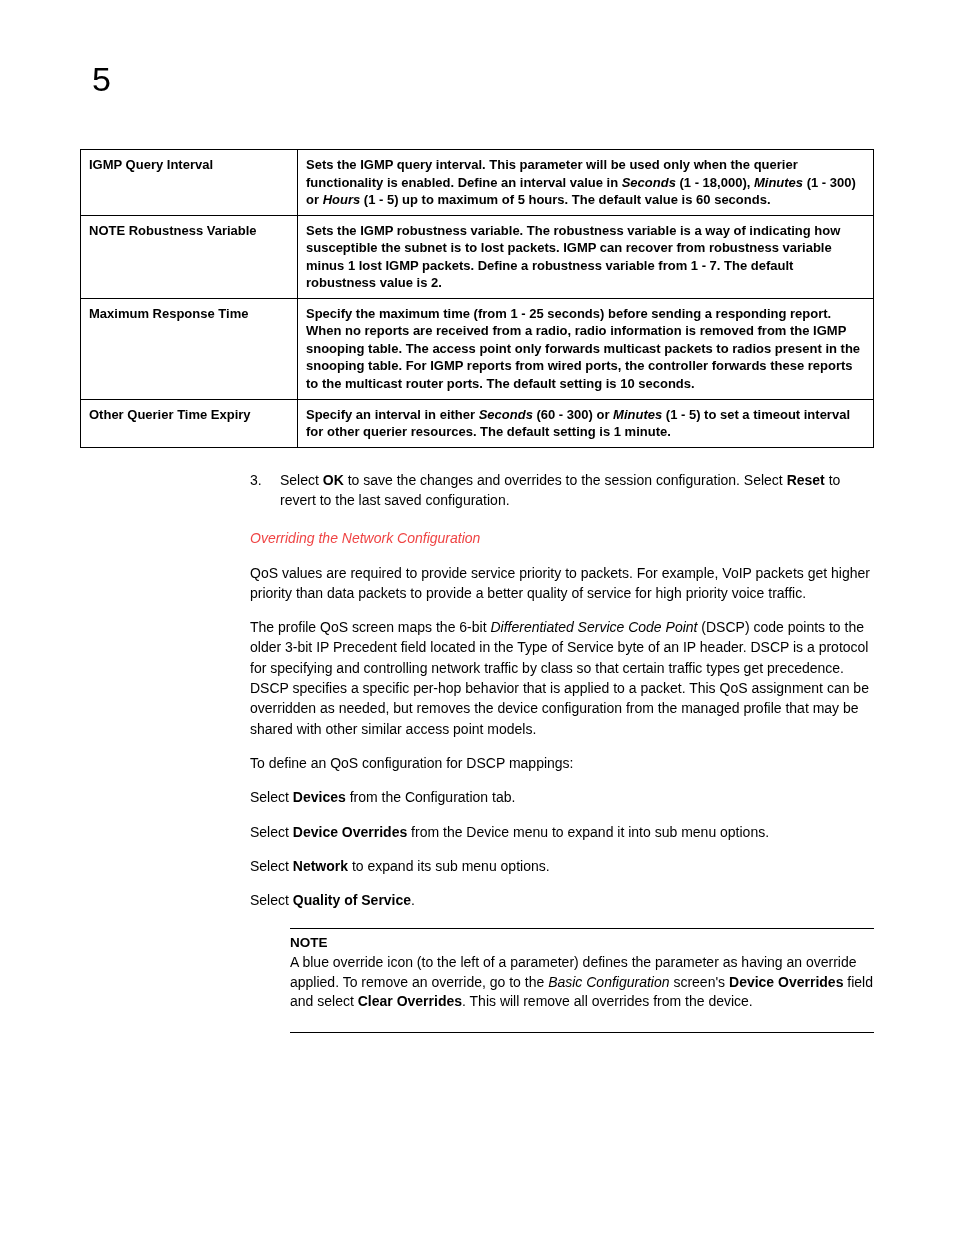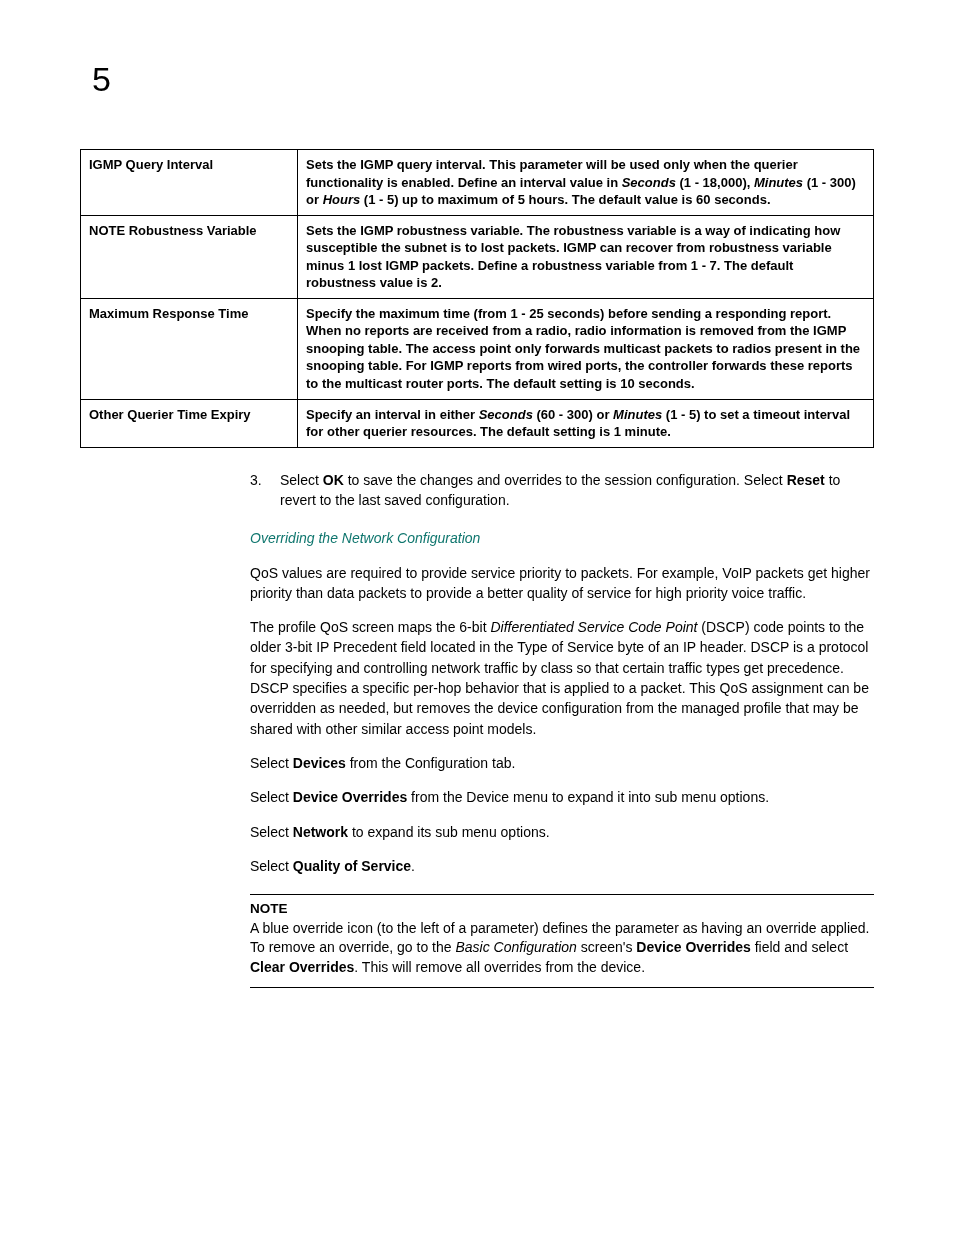--- a/index.html
+++ b/index.html
@@ -50,28 +50,28 @@
   .step {
     display: flex;
     margin-bottom: 18px;
   }
   .step .num {
     width: 30px;
     flex: 0 0 30px;
   }
   .step .txt { flex: 1; }
   .link {
-    color: #0f766e;
+    color: #ef4444;
     font-style: italic;
     margin-top: 44px;
   }
   .bold { font-weight: bold; }
   .italic { font-style: italic; }
   .rule-top { border-top: 1.5px solid #000; margin-top: 18px; padding-top: 4px; }
-  .rule-bottom { border-bottom: 1.5px solid #000; padding-bottom: 10px; }
+  .rule-bottom { border-bottom: 1.5px solid #000; padding-bottom: 20px; margin-left: 40px; }
   .note-label { font-weight: bold; font-size: 13.5px; }
   .heading { font-weight: bold; margin: 18px 0 12px 0; }
 </style>
 </head>
 <body>
 
 <div class="page">
 
   <div class="chapter-number">5</div>
 
@@ -107,20 +107,21 @@
 
 
     <p><span class="link">Overriding the Network Configuration</span></p>
 
     <p>QoS values are required to provide service priority to packets. For example, VoIP packets get higher priority than data packets to provide a better quality of service for high priority voice traffic.</p>
 
     <p>
       <span>The profile QoS screen maps the 6-bit </span><span class="italic">Differentiated Service Code Point</span><span> (DSCP) code points to the older 3-bit IP Precedent field located in the Type of Service byte of an IP header. DSCP is a protocol for specifying and controlling network traffic by class so that certain traffic types get precedence. DSCP specifies a specific per-hop behavior that is applied to a packet. This QoS assignment can be overridden as needed, but removes the device configuration from the managed profile that may be shared with other similar access point models.</span>
     </p>
 
+    <p>To define an QoS configuration for DSCP mappings:</p>
 
     <p>
       <span>Select </span><span class="bold">Devices</span><span> from the Configuration tab.</span>
     </p>
 
     <p>
       <span>Select </span><span class="bold">Device Overrides</span><span> from the Device menu to expand it into sub menu options.</span>
     </p>
 
 

